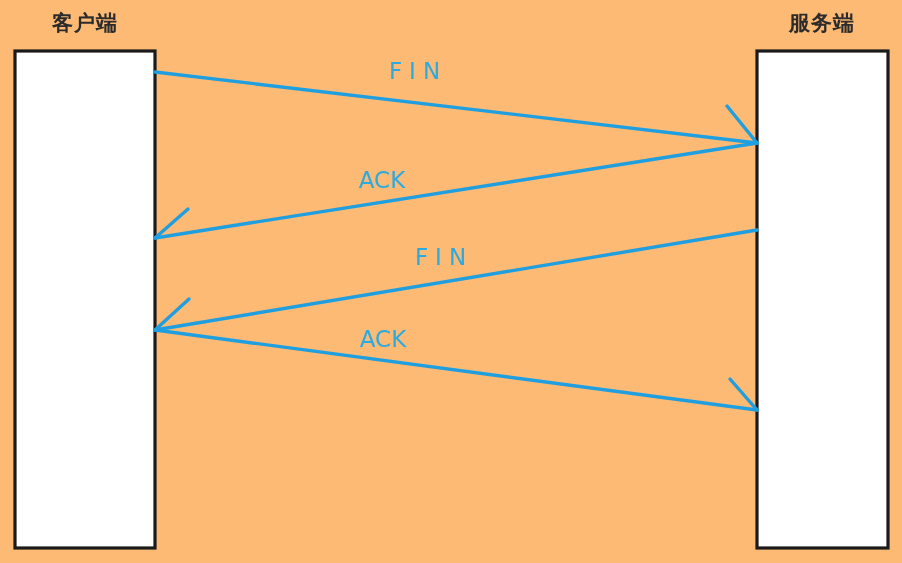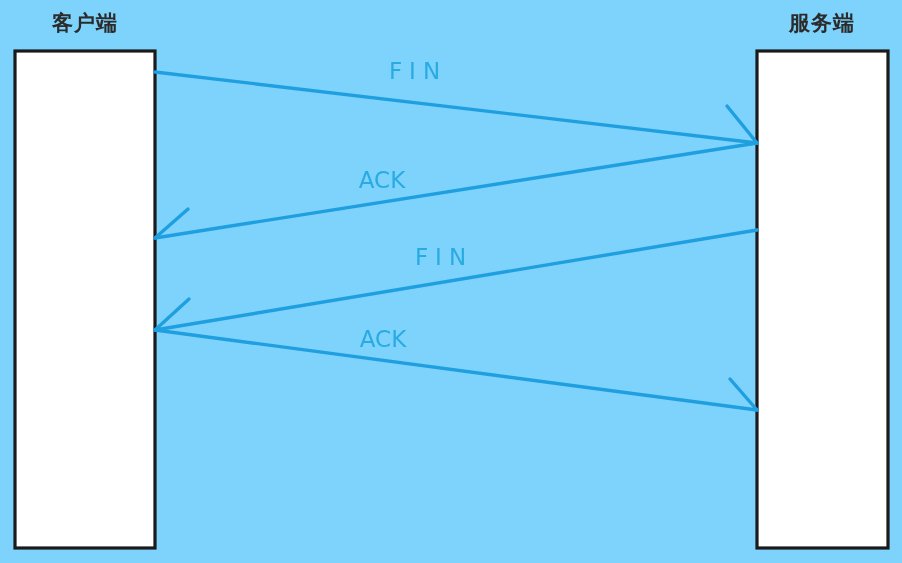--- a/index.html
+++ b/index.html
@@ -7,21 +7,21 @@
     padding: 0;
     background: #ffffff;
   }
   body {
     font-family: "Liberation Sans", sans-serif;
   }
   #canvas {
     position: relative;
     width: 902px;
     height: 563px;
-    background: #7dd3fc;
+    background: #fdba74;
     overflow: hidden;
   }
   #diagram-svg {
     position: absolute;
     left: 0;
     top: 0;
     width: 902px;
     height: 563px;
   }
   .lifeline-box {

